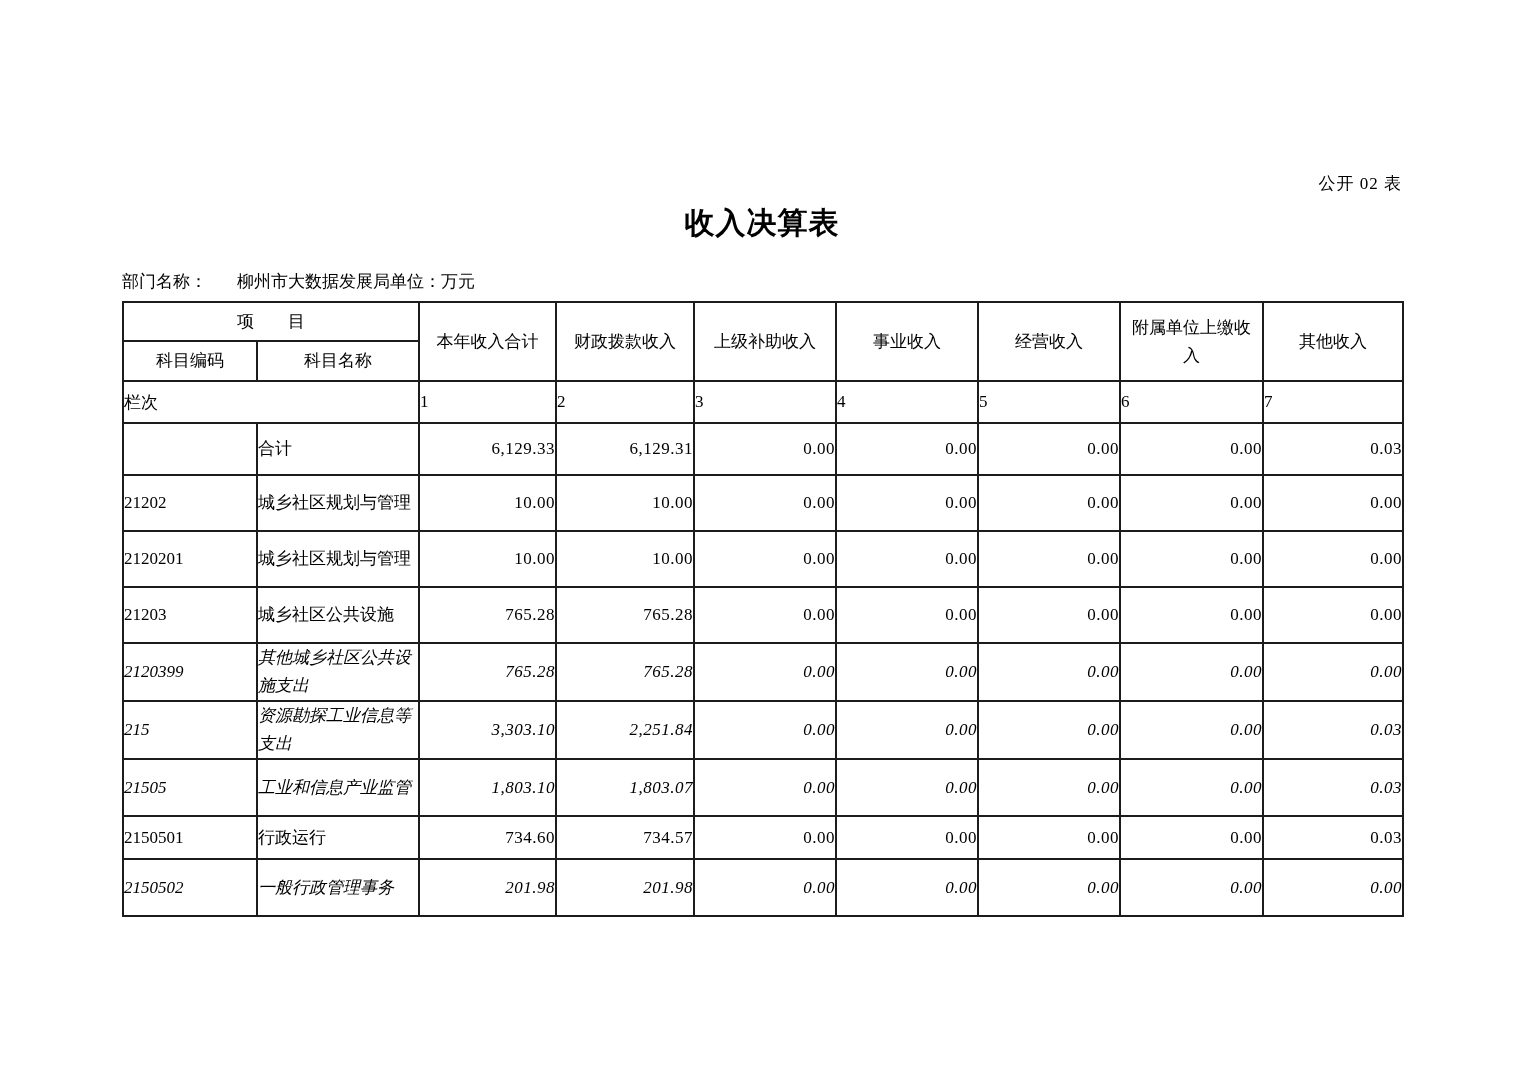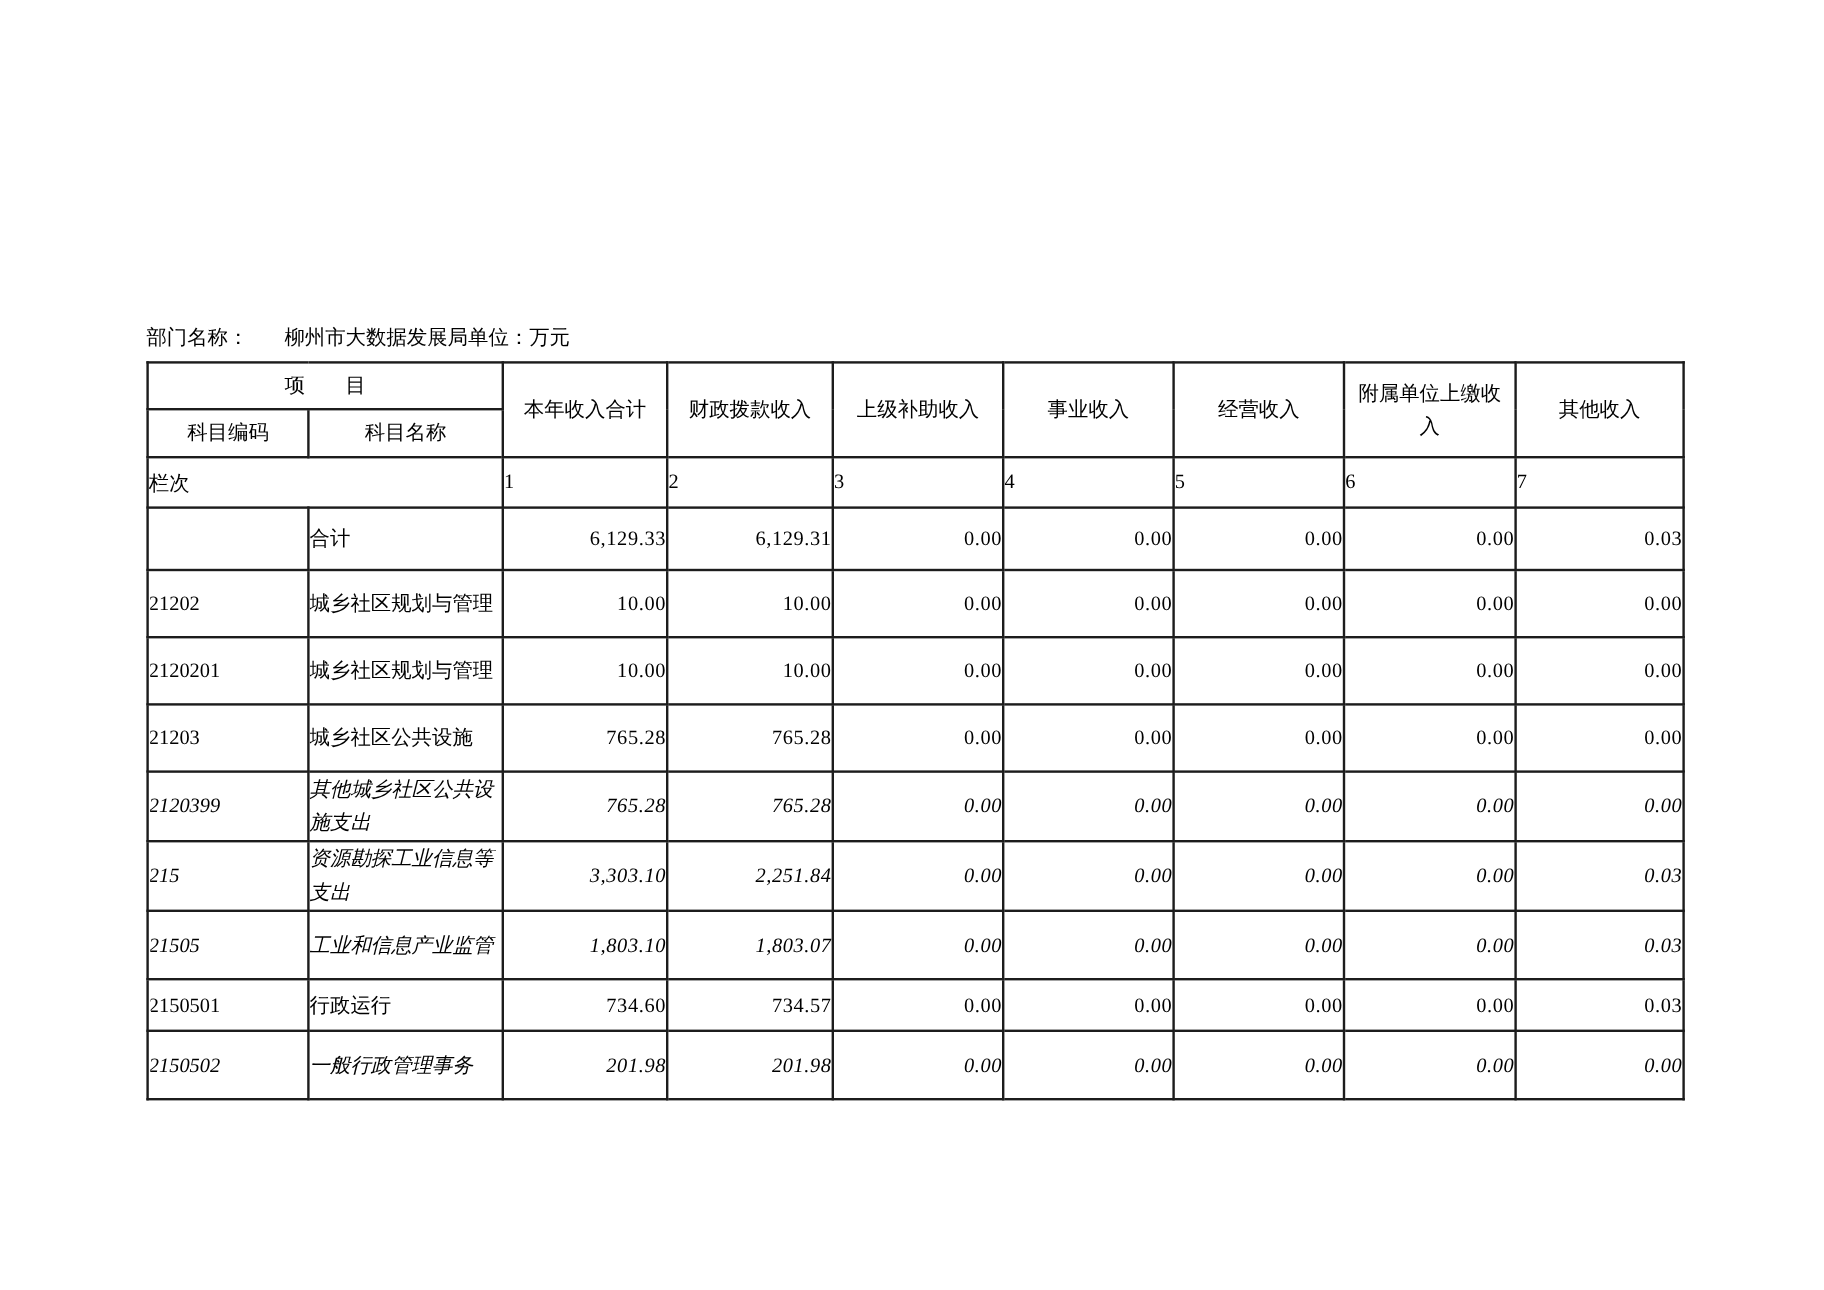--- a/index.html
+++ b/index.html
@@ -29,37 +29,39 @@
     font-size:17px;
   }
   table.budget th,table.budget td{
     border:2px solid #1c1c1c;
     font-weight:normal;
     padding:0;
     overflow:hidden;
   }
   table.budget th{text-align:center;vertical-align:middle;padding:2px 8px;line-height:28px;}
   td.c{vertical-align:middle;}
-  td.code{text-align:left;vertical-align:middle;padding-left:10px;border-radius:26px;}
+  td.code{text-align:left;vertical-align:middle;padding-left:10px;}
   td.name{text-align:left;vertical-align:middle;padding:2px 26px 2px 10px;line-height:28px;}
   td.num{text-align:right;vertical-align:middle;padding-right:11px;letter-spacing:0.5px;}
   tr.h39{height:39px;}
   tr.h40{height:40px;}
   tr.h42{height:42px;}
   tr.h43{height:43px;}
   tr.h44{height:52px;}
   tr.h56{height:56px;}
   tr.h57{height:57px;font-style:italic;}
 </style>
 </head>
 <body>
 
 <div class="page">
 
-
+  <div class="doc-label">公开 02 表</div>
+
+  <h1 class="title">收入决算表</h1>
 
   <div class="meta">
     <div>
       <span>部门名称：</span><span class="dept-name">柳州市大数据发展局</span>
     </div>
     <div>单位：万元</div>
   </div>
 
   <table class="budget">
     <colgroup>

